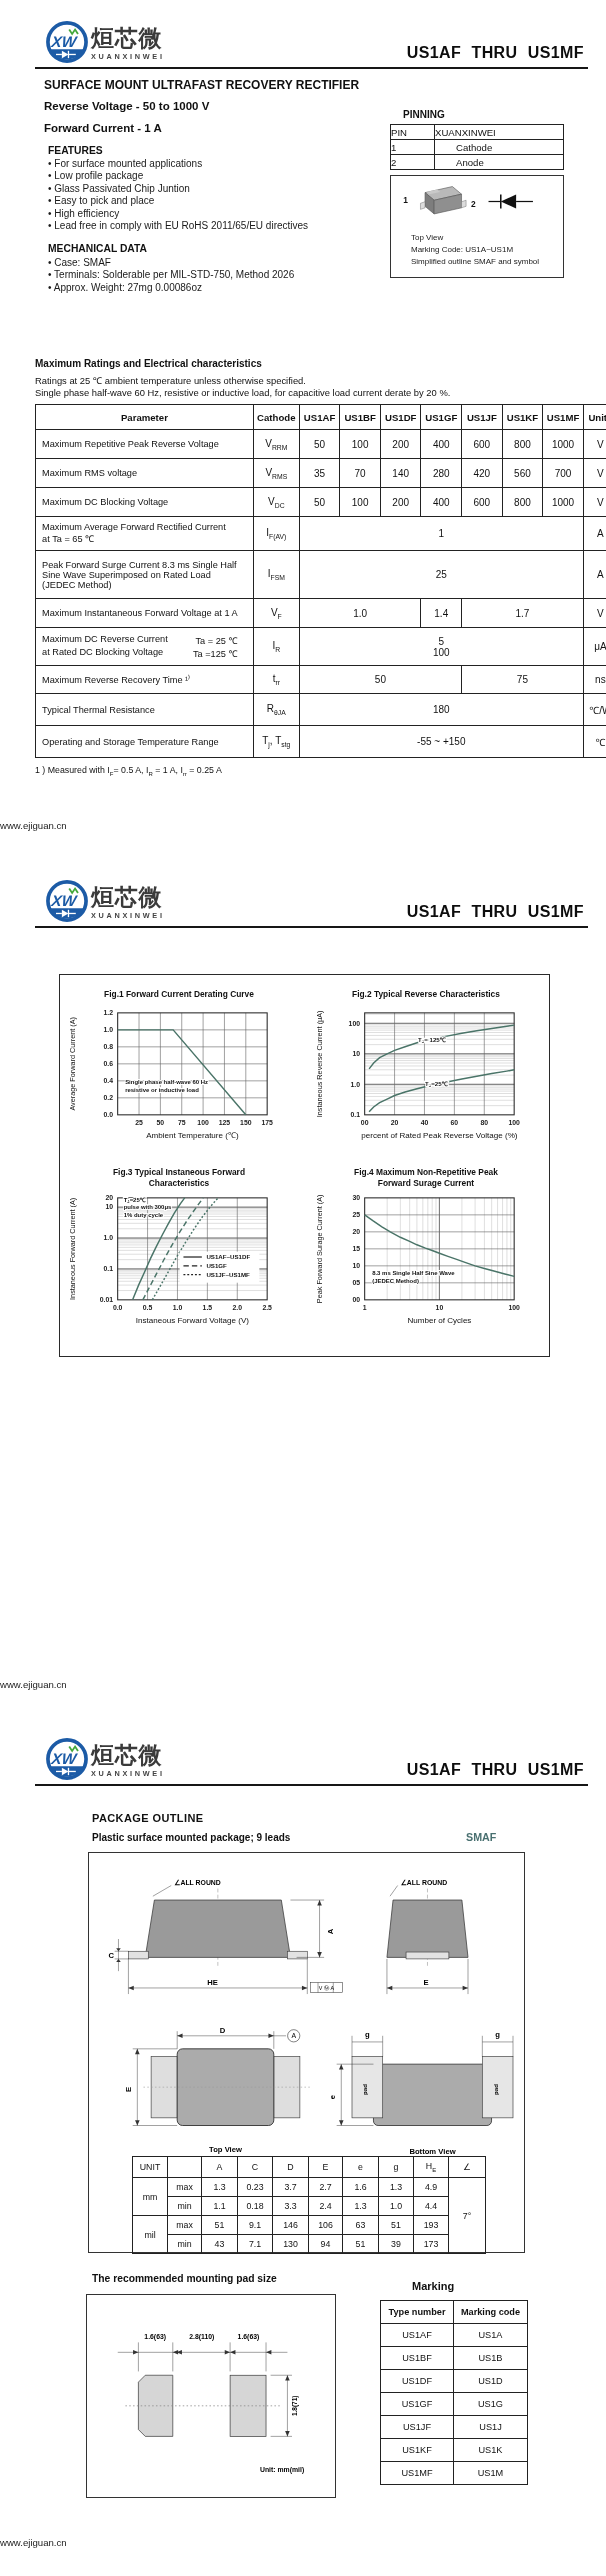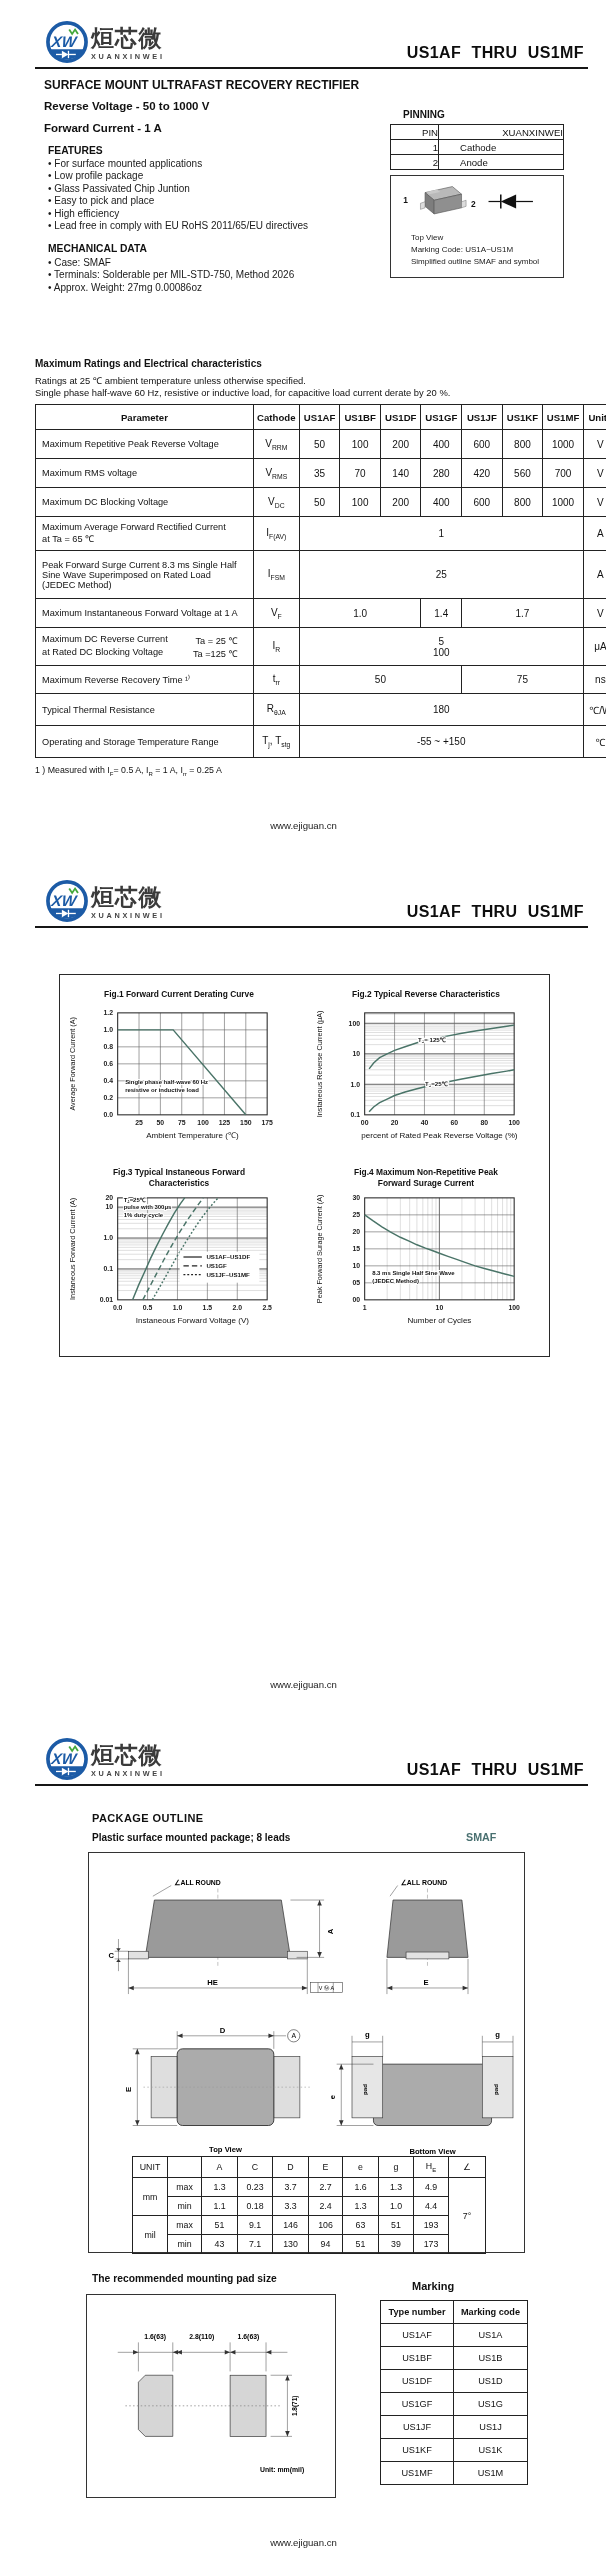--- a/index.html
+++ b/index.html
@@ -7,33 +7,33 @@
   .page { position:absolute; left:0; width:607px; height:859px; background:#fff; overflow:hidden; }
   #page1{top:0;} #page2{top:859px;} #page3{top:1717px;}
   .abs { position:absolute; }
   
   .logo-slot { position:absolute; left:31px; top:18.4px; width:253px; height:47px; }
   .emblem { position:absolute; left:13.8px; top:1.5px; }
   .brand-cn { position:absolute; left:60px; top:4.6px; font-size:23px; font-weight:bold; color:#3a3a3a; letter-spacing:0.8px;text-align:right; }
   .brand-en { position:absolute; left:60px; top:34px; font-size:7.3px; letter-spacing:2.7px; color:#444; font-weight:bold; }
   .hdr-title { position:absolute; right:23px; top:44px; font-size:16px; font-weight:bold; color:#0d0d0d; word-spacing:5.4px; letter-spacing:0.4px; }
   .hdr-rule { position:absolute; left:35px; top:67px; width:553px; height:2.3px; background:#161616; }
-  .pg-footer { position:absolute; left:0; top:820px; width:607px; text-align:center; font-size:9.6px; color:#222; }
+  .pg-footer { position:absolute; left:0; top:820px; width:607px; text-align:left; font-size:9.6px; color:#222; }
   
   .p1-title { left:44px; top:78px; font-size:12px; font-weight:bold; }
   .p1-sub1 { left:44px; top:100px; font-size:11.5px; font-weight:bold; }
   .p1-sub2 { left:44px; top:122px; font-size:11.5px; font-weight:bold; }
   .sec-h { font-size:10.3px; font-weight:bold; }
   .blist { font-size:10px; line-height:12.4px; color:#1a1a1a; }
   .pin-h { left:403px; top:109px; font-size:10px; font-weight:bold; }
   table { border-collapse:collapse; }
   .dstable { border:1.5px solid #222; }
   .dstable td, .dstable th { border:0.8px solid #222; font-weight:normal; }
   .pin-table { left:390px; top:124px; width:174px; font-size:9.6px; }
-  .pin-table td { height:15px; text-align:right;padding-left:31px; }
+  .pin-table td { height:15px; text-align:left; }
   .pin-table td.desc { text-align:left; padding-left:21px; }
   .pkg-box { left:390px; top:175px; width:174px; height:103px; border:1.1px solid #333; }
   .pkg-line { position:absolute; left:20px; font-size:8px; color:#1a1a1a; }
   .rat-h { left:35px; top:358px; font-size:10px; font-weight:bold; }
   .rat-n1 { left:35px; top:374px; font-size:9.4px; }
   .rat-n2 { left:35px; top:387px; font-size:9.4px; }
   .ratings { left:35px; top:404px; width:583px; font-size:9.6px; }
   .ratings th { font-size:9.6px; font-weight:bold; text-align:center; }
   .ratings td { text-align:center; font-size:10px; }
   .ratings td.param { text-align:left; padding:2.3px 4.6px 2.3px 6.1px; font-size:9.2px; }
@@ -587,21 +587,21 @@
   <line x1="32" y1="42" x2="32" y2="52" stroke="#fff" stroke-width="1.8"></line>
   <line x1="32" y1="47" x2="42" y2="47" stroke="#fff" stroke-width="1.8"></line>
 </svg></span>
     <div class="brand-cn">烜芯微</div>
     <div class="brand-en">XUANXINWEI</div>
   </div>
   <div class="hdr-title">US1AF  THRU  US1MF</div>
   <div class="hdr-rule"></div>
 
   <div class="abs p3-h">PACKAGE  OUTLINE</div>
-  <div class="abs p3-sub">Plastic surface mounted package; 8 leads</div>
+  <div class="abs p3-sub">Plastic surface mounted package; 9 leads</div>
   <div class="abs p3-smaf">SMAF</div>
 
   <div class="abs out-box"></div>
 
   <svg class="abs" style="left:107px;top:156px;" width="237" height="142" viewBox="0 0 310 185">
     <text x="88" y="15" font-size="9" font-weight="bold">∠ALL ROUND</text>
     <line x1="84" y1="16" x2="60" y2="30" stroke="#333" stroke-width="0.6"></line>
     <line x1="145" y1="20" x2="145" y2="122" stroke="#999" stroke-width="0.8" stroke-dasharray="5,3"></line>
     <polygon points="62,35 228,35 240,110 50,110" fill="#9a9a9a" stroke="#3a3a3a" stroke-width="1"></polygon>
     <rect x="28" y="102" width="26" height="10" fill="#e2e2e2" stroke="#3a3a3a" stroke-width="0.8"></rect>

